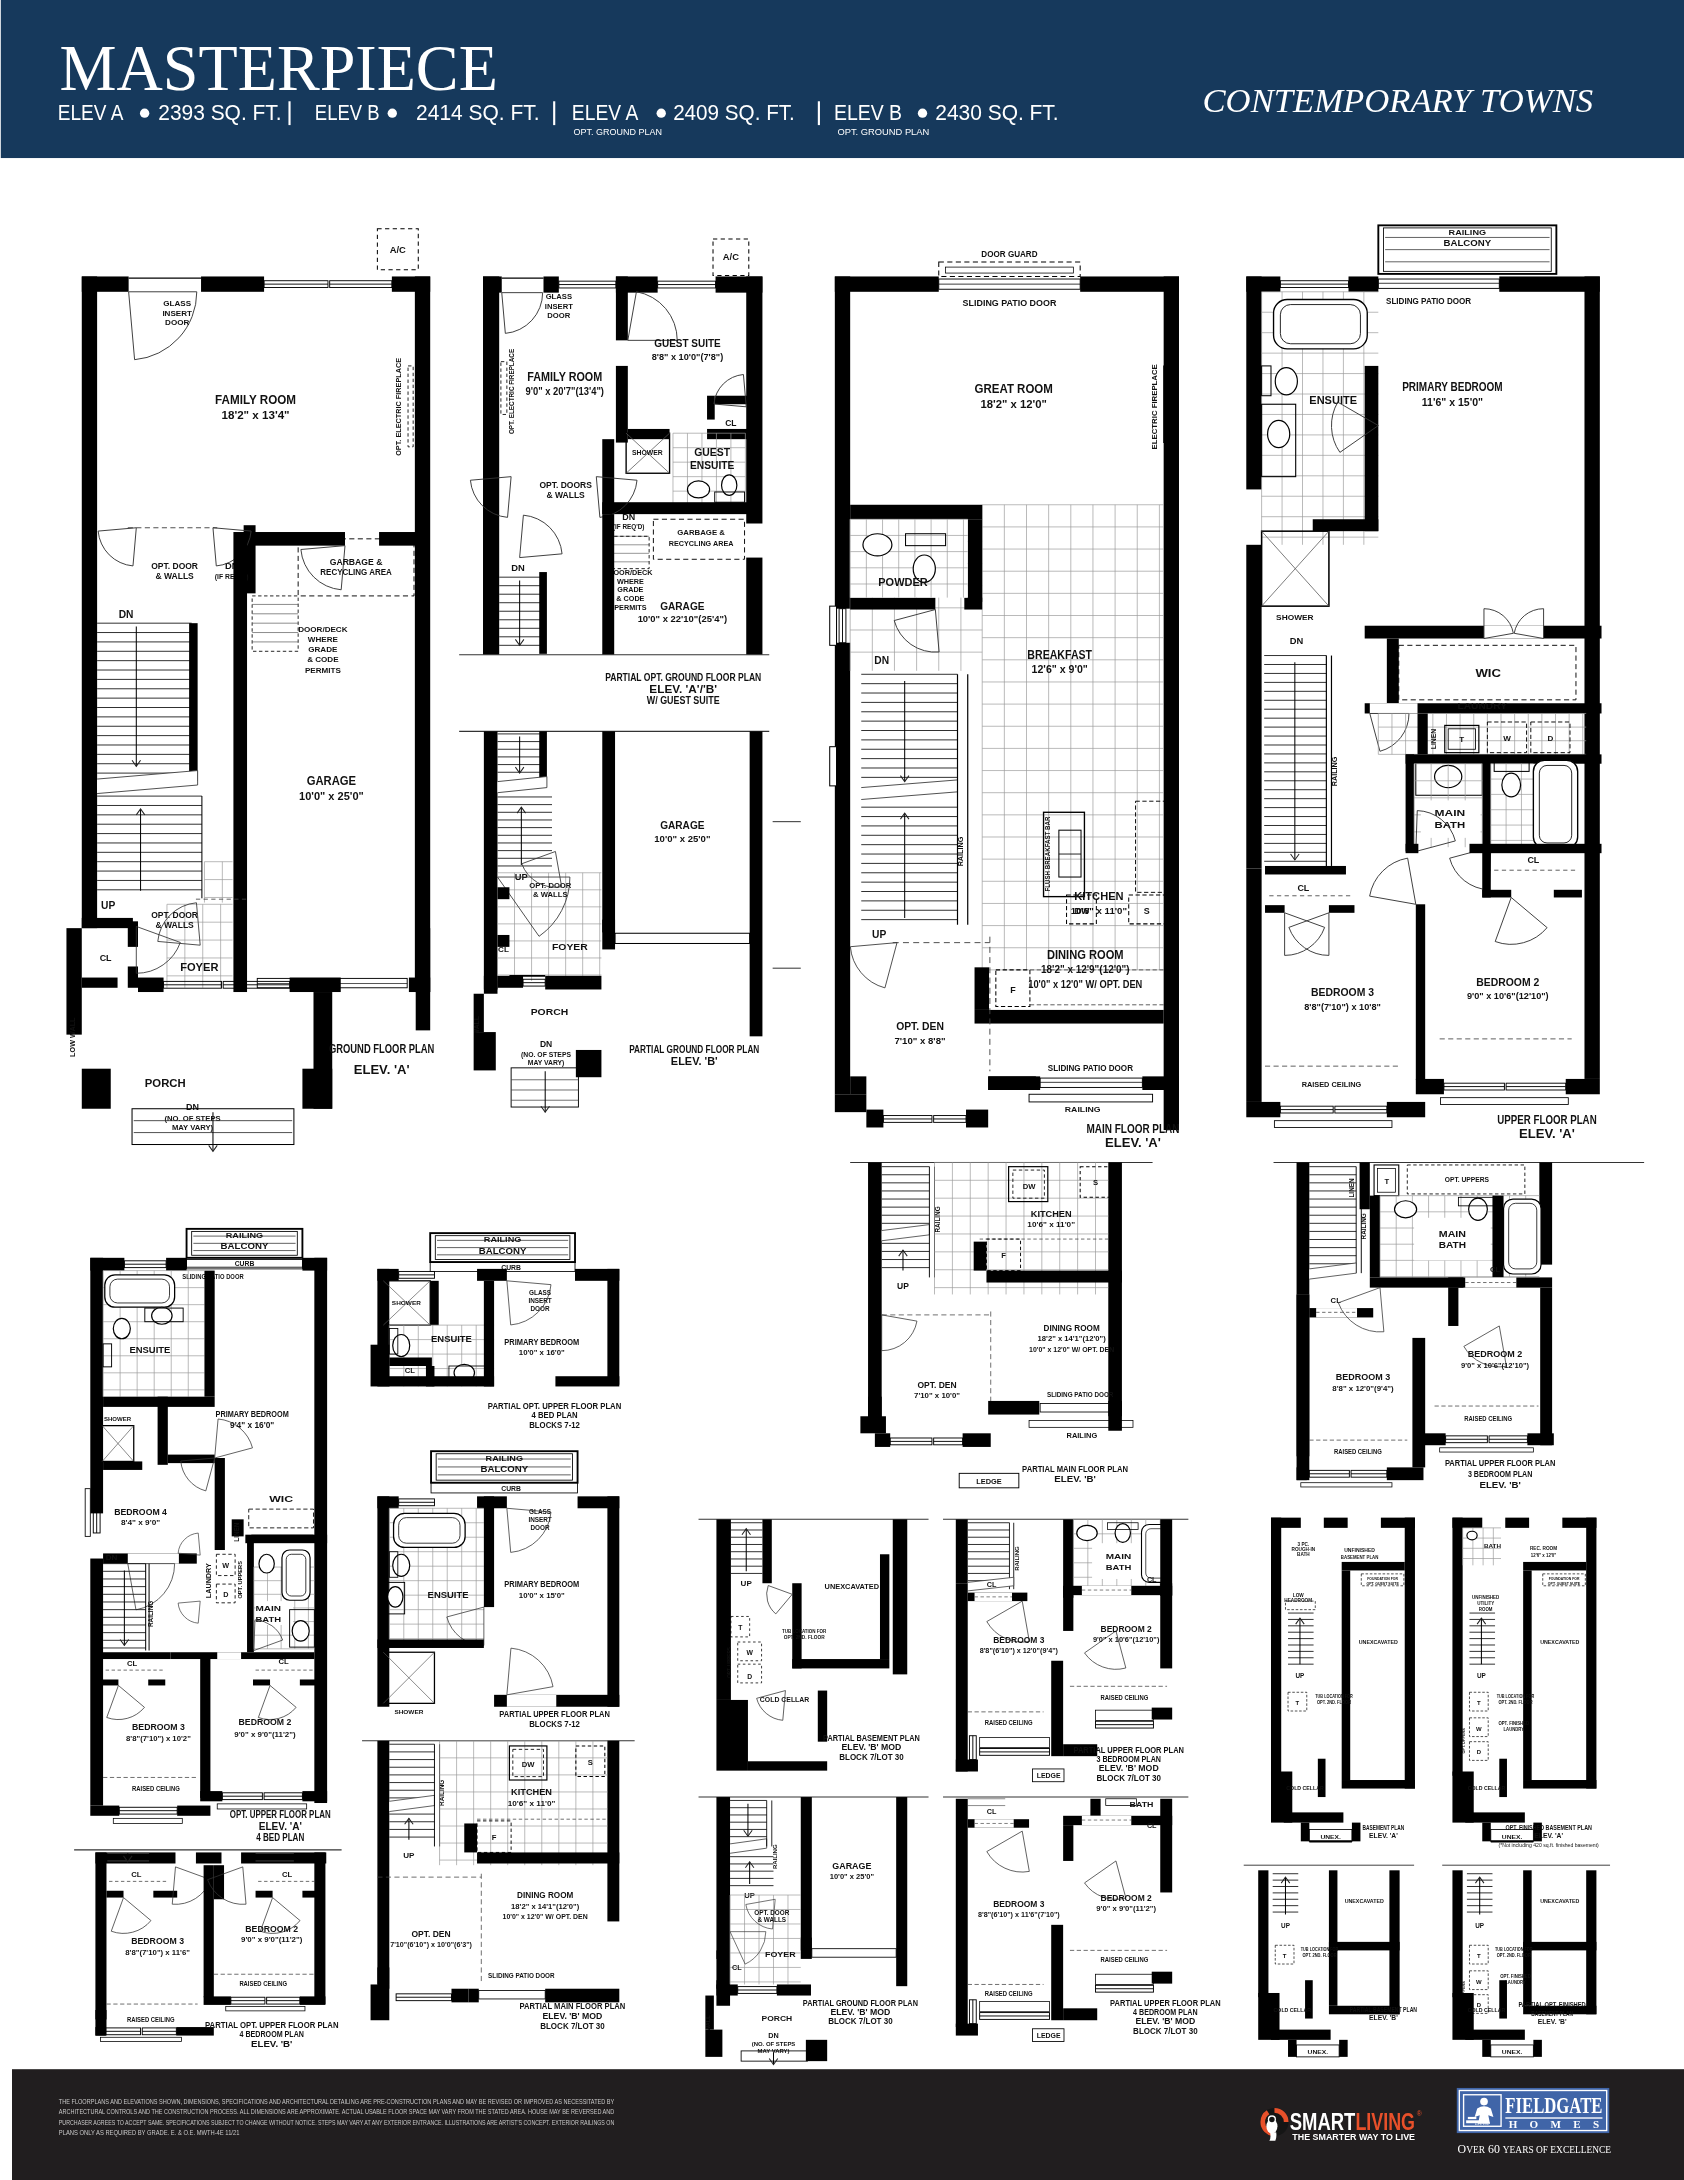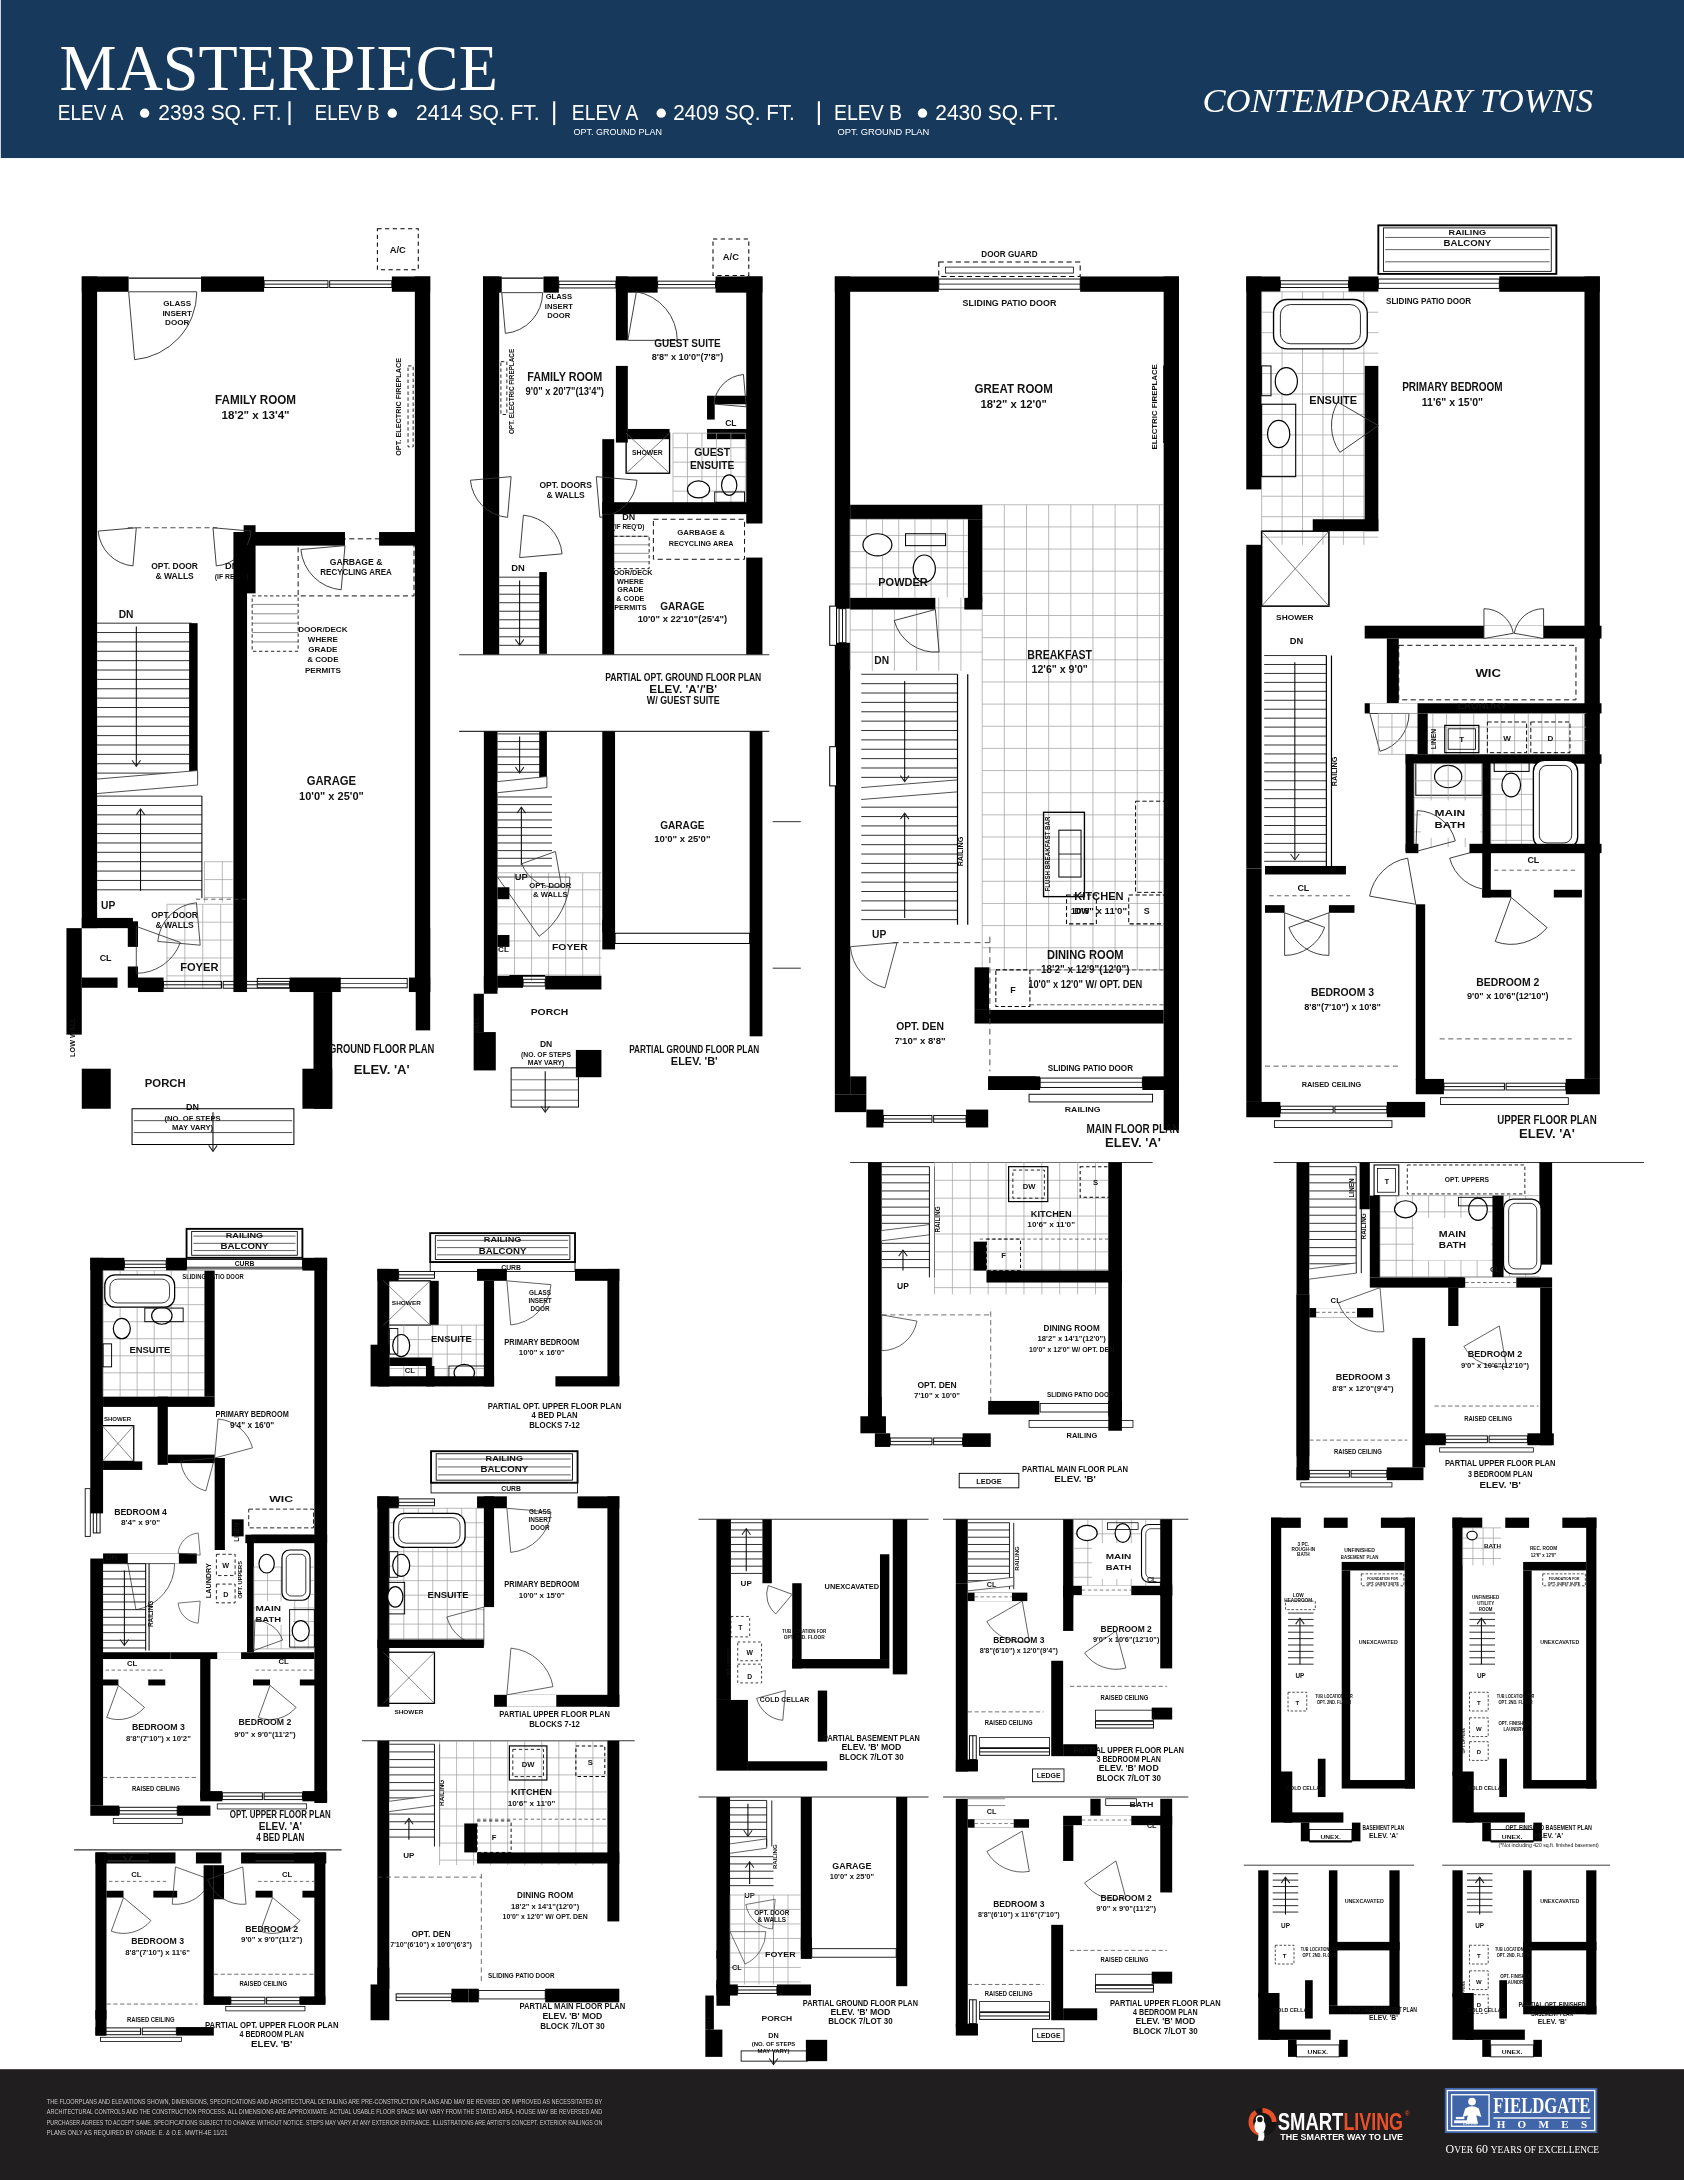--- a/index.html
+++ b/index.html
@@ -1,17 +1,17 @@
 <!DOCTYPE html>
 <html style="font-size:13.6px"><head><meta charset="utf-8"><style>
 *{margin:0;padding:0;box-sizing:border-box}
 html,body{width:1685px;height:2181px;background:#fff;font-family:"Liberation Sans",sans-serif;position:relative;overflow:hidden}
 #page{position:absolute;inset:0;width:1685px;height:2181px}
 #hdr{position:absolute;left:0;top:0;width:1448px;height:160px}
-#ftr{position:absolute;left:0;top:2069px;width:1672px;height:112px}
+#ftr{position:absolute;left:12px;top:2069px;width:1672px;height:112px}
 svg text{font-family:"Liberation Sans",sans-serif}
 </style></head>
 <body>
 <div id="page">
 <div id="hdr">
       <svg width="1685" height="160" viewBox="0 0 1978 188" style="position:absolute;left:0;top:0">
         <rect width="1978" height="188" fill="#16395c"></rect>
         <text x="69" y="106" font-size="76" style="font-family:Liberation Serif,serif;" text-anchor="start" font-weight="normal" fill="#fff" textLength="515" lengthAdjust="spacingAndGlyphs">MASTERPIECE</text>
         <text x="67" y="141" font-size="25" style="font-family:Liberation Sans,sans-serif;" text-anchor="start" font-weight="normal" fill="#fff" textLength="77" lengthAdjust="spacingAndGlyphs">ELEV A</text>
         <circle cx="169" cy="133" r="5.5" fill="#fff"></circle>

